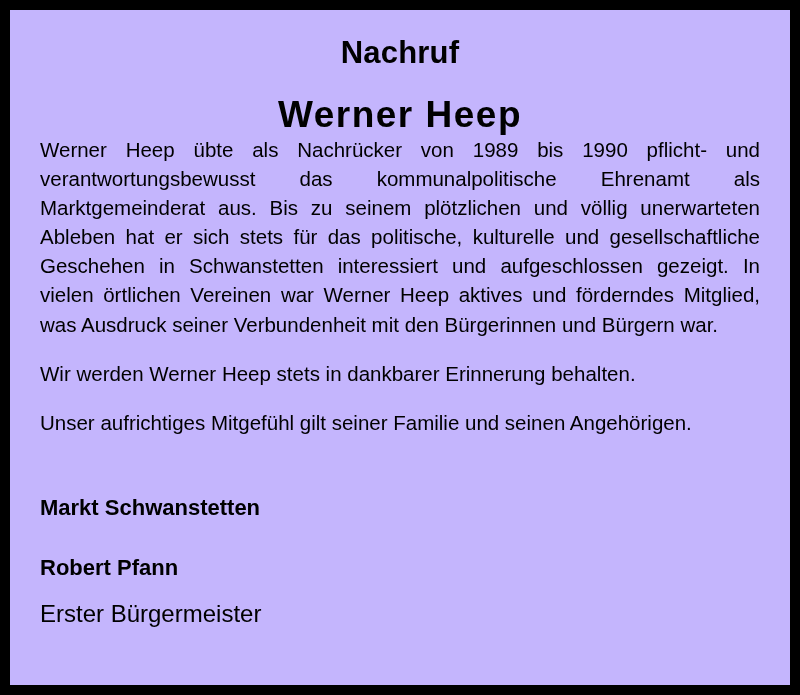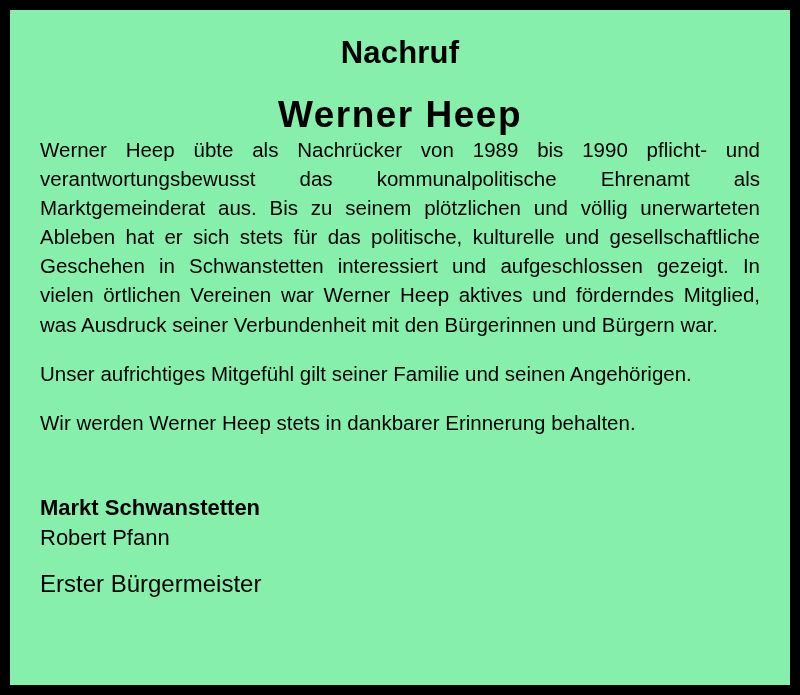--- a/index.html
+++ b/index.html
@@ -12,21 +12,21 @@
     height: 695px;
     font-family: "Liberation Sans", sans-serif;
     color: #000000;
     overflow: hidden;
   }
   .notice {
     box-sizing: border-box;
     width: 800px;
     height: 695px;
     border: 10px solid #000000;
-    background: #86efac;
+    background: #c4b5fd;
     padding: 26px 30px 0 30px;
   }
   .inner {
     box-sizing: border-box;
     width: 100%;
     height: 100%;
   }
   .heading {
     text-align: center;
     font-size: 31px;
@@ -70,44 +70,45 @@
     margin-top: 56px;
     text-align: left;
   }
   .sig-org {
     font-size: 22px;
     font-weight: bold;
     line-height: 1.35;
   }
   .sig-person {
     font-size: 22px;
-    font-weight: normal;
+    font-weight: bold;
     line-height: 1.35;
+    margin-top: 30px;
   }
   .sig-role {
     font-size: 24px;
     line-height: 1.4;
     margin-top: 15px;
   }
 </style>
 </head>
 <body>
 
 <div class="notice">
   <div class="inner">
 
     <div class="heading">Nachruf</div>
 
     <div class="name">Werner Heep</div>
 
 
     <div class="body-text">
       <p>Werner Heep übte als Nachrücker von 1989 bis 1990 pflicht- und verantwortungsbewusst das kommunalpolitische Ehrenamt als Marktgemeinderat aus. Bis zu seinem plötzlichen und völlig unerwarteten Ableben hat er sich stets für das politische, kulturelle und gesellschaftliche Geschehen in Schwanstetten interessiert und aufgeschlossen gezeigt. In vielen örtlichen Vereinen war Werner Heep aktives und förderndes Mitglied, was Ausdruck seiner Verbundenheit mit den Bürgerinnen und Bürgern war.</p>
+      <p>Wir werden Werner Heep stets in dankbarer Erinnerung behalten.</p>
       <p>Unser aufrichtiges Mitgefühl gilt seiner Familie und seinen Angehörigen.</p>
-      <p>Wir werden Werner Heep stets in dankbarer Erinnerung behalten.</p>
     </div>
 
     <div class="signature">
       <div class="sig-org">Markt Schwanstetten</div>
       <div class="sig-person">Robert Pfann</div>
       <div class="sig-role">Erster Bürgermeister</div>
     </div>
 
   </div>
 </div>

